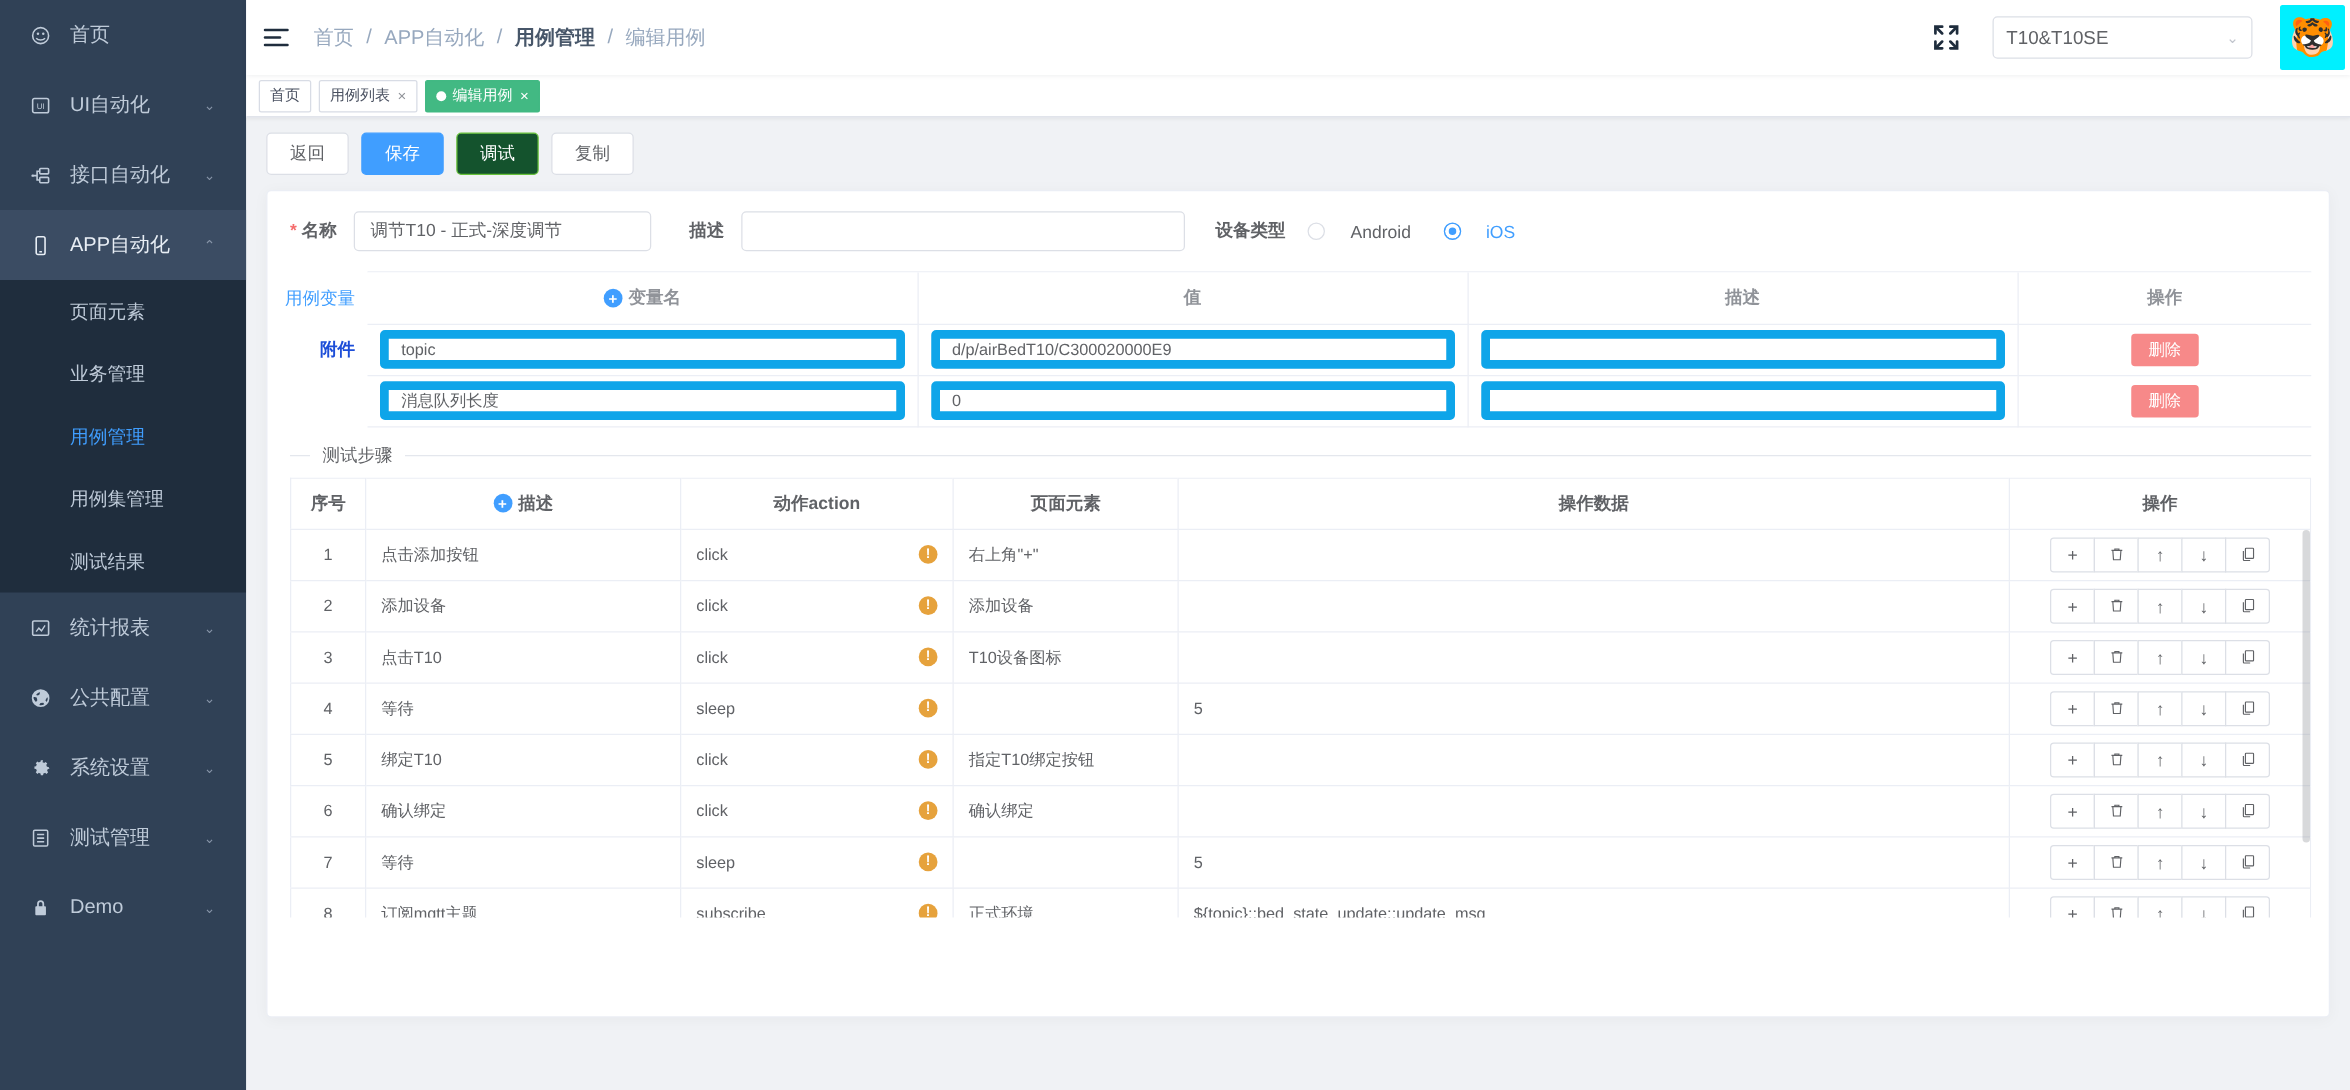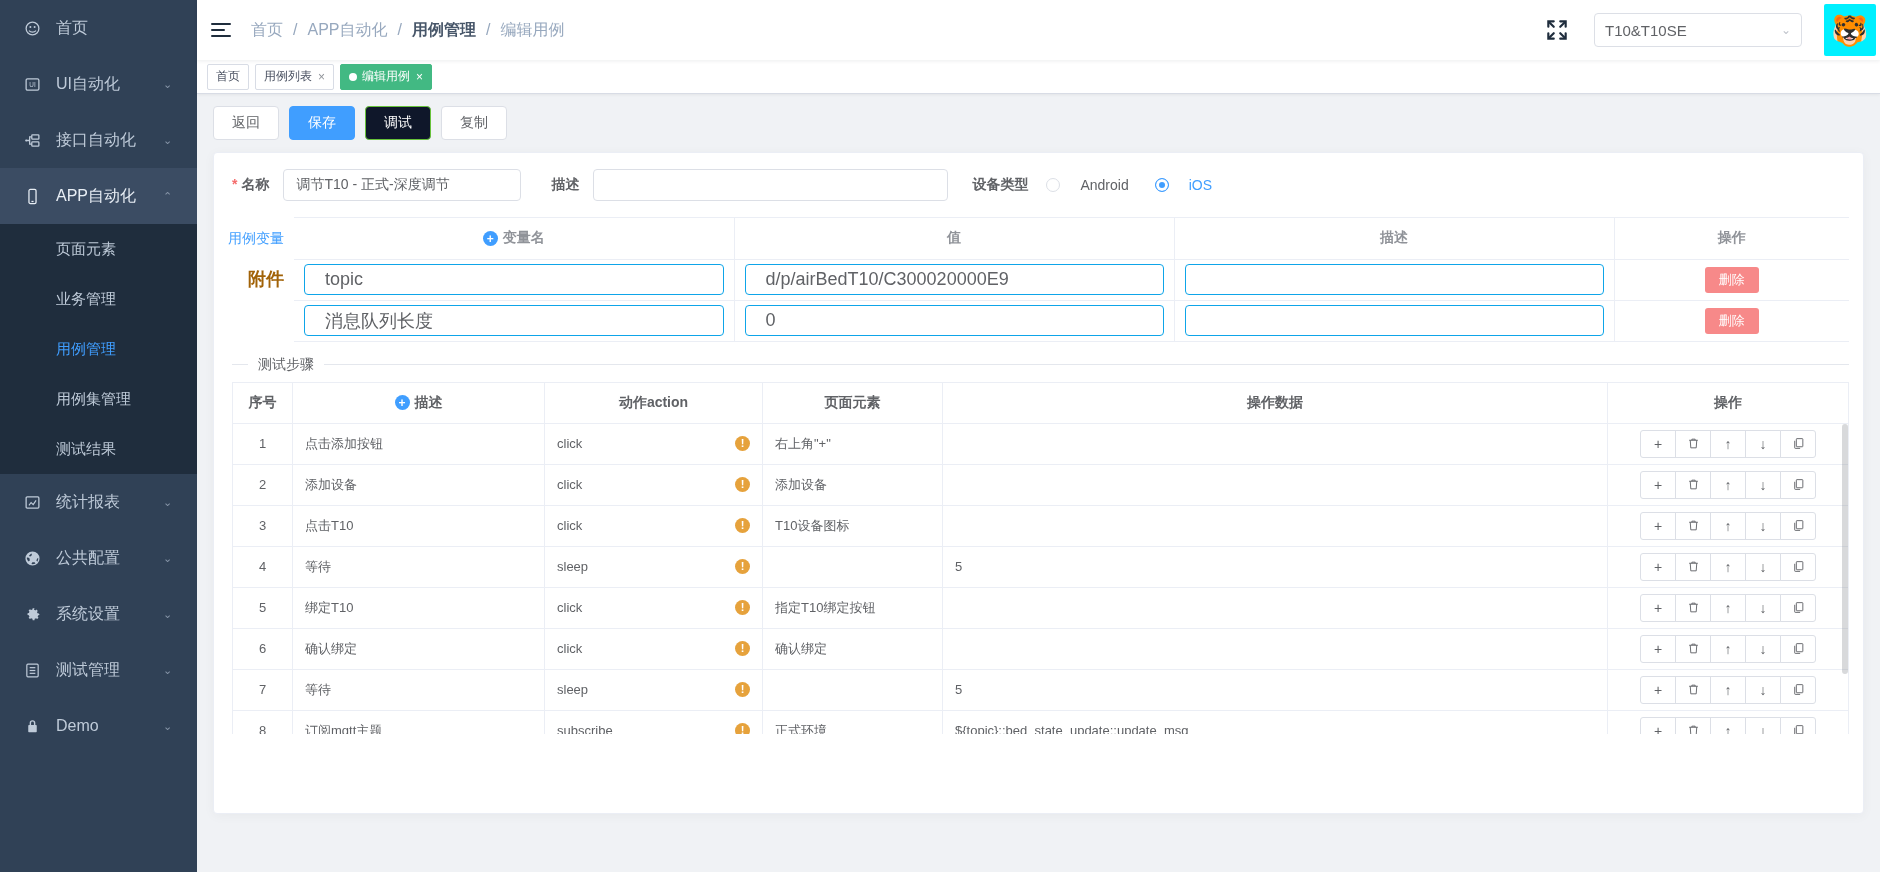--- a/index.html
+++ b/index.html
@@ -95,21 +95,21 @@
   .content { flex: 1 1 auto; overflow: hidden; padding: 12px 16px 0 16px; }
 
   .toolbar { display: flex; gap: 10px; margin-bottom: 12px; }
   .btn {
     height: 34px; padding: 0 18px; font-size: 14px; border-radius: 4px;
     border: 1px solid #dcdfe6; background: #fff; color: #606266; cursor: pointer;
     display: inline-flex; align-items: center; justify-content: center;
     font-family: "Liberation Sans", sans-serif;
   }
   .btn.primary { background: #409eff; border-color: #409eff; color: #fff; }
-  .btn.success { background: #0f172a; border-color: #67c23a; color: #fff; }
+  .btn.success { background: #14532d; border-color: #67c23a; color: #fff; }
 
   .card {
     background: #fff; border: 1px solid #ebeef5; border-radius: 4px;
     box-shadow: 0 2px 12px 0 rgba(0,0,0,.04);
     padding: 16px 14px 0 14px;
     height: 662px; position: relative; overflow: hidden;
   }
 
   .form-row { display: flex; align-items: center; gap: 0; margin-bottom: 16px; padding-left: 4px; }
   .f-label { font-size: 14px; color: #606266; font-weight: 700; white-space: nowrap; }
@@ -122,37 +122,37 @@
   .radio-group { display: flex; align-items: center; gap: 26px; margin-left: 18px; }
   .radio { display: flex; align-items: center; gap: 20px; cursor: pointer; font-size: 14px; color: #606266; }
   .radio .rd { width: 14px; height: 14px; border-radius: 50%; border: 1px solid #dcdfe6; background: #fff; }
   .radio.checked .rd { border-color: #409eff; background: #409eff; box-shadow: inset 0 0 0 3px #fff; }
   .radio.checked .rlab { color: #409eff; }
 
   
   .vars-wrap { display: flex; align-items: flex-start; }
   .vars-left { width: 66px; flex: 0 0 66px; text-align: right; padding-right: 10px; }
   .vl-tab { font-size: 14px; color: #409eff; height: 42px; line-height: 42px; font-weight: 400; }
-  .vl-tab2 { font-size: 18px; color: #a16207; height: 40px; line-height: 40px; font-weight: 700; font-family: Liberation Serif, serif; }
+  .vl-tab2 { font-size: 14px; color: #1d4ed8; height: 40px; line-height: 40px; font-weight: 700; }
   .vl-bar { width: 2px; background: #409eff; }
   .vtable { flex: 1 1 auto; border-top: 1px solid #ebeef5; }
   .vtable table { width: 100%; border-collapse: collapse; table-layout: fixed; }
   .vtable th {
     height: 41px; font-size: 14px; color: #909399; font-weight: 700;
     border-bottom: 1px solid #ebeef5; border-right: 1px solid #ebeef5; background: #fff;
   }
   .vtable th:last-child { border-right: none; }
   .vtable td {
     height: 41px; border-bottom: 1px solid #ebeef5; border-right: 1px solid #ebeef5;
     padding: 0 10px; vertical-align: middle;
   }
   .vtable td:last-child { border-right: none; text-align: center; }
   .cellinput {
-    width: 100%; height: 31px; border: 1px solid #0ea5e9; border-radius: 4px;
-    padding: 0 20px; font-size: 18px; color: #606266; display: flex; align-items: center;
+    width: 100%; height: 31px; border: 7px solid #0ea5e9; border-radius: 4px;
+    padding: 0 10px; font-size: 13px; color: #606266; display: flex; align-items: center;
     background: #fff; overflow: hidden; white-space: nowrap;
   }
   .plus-ico {
     display: inline-flex; align-items: center; justify-content: center;
     width: 15px; height: 15px; border-radius: 50%; background: #409eff; color: #fff;
     font-size: 12px; line-height: 1; margin-right: 5px; vertical-align: middle;
   }
   .del-btn {
     display: inline-flex; align-items: center; justify-content: center;
     height: 26px; padding: 0 14px; background: #f78989; color: #fff;

